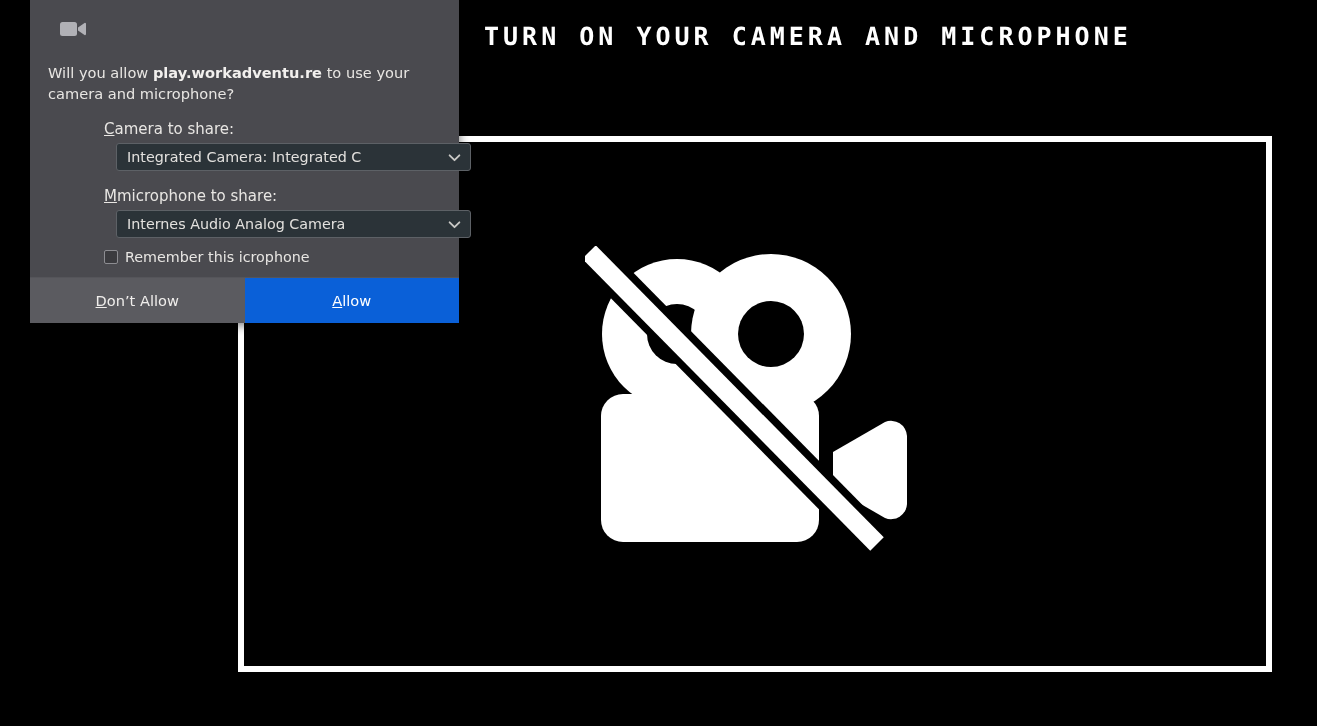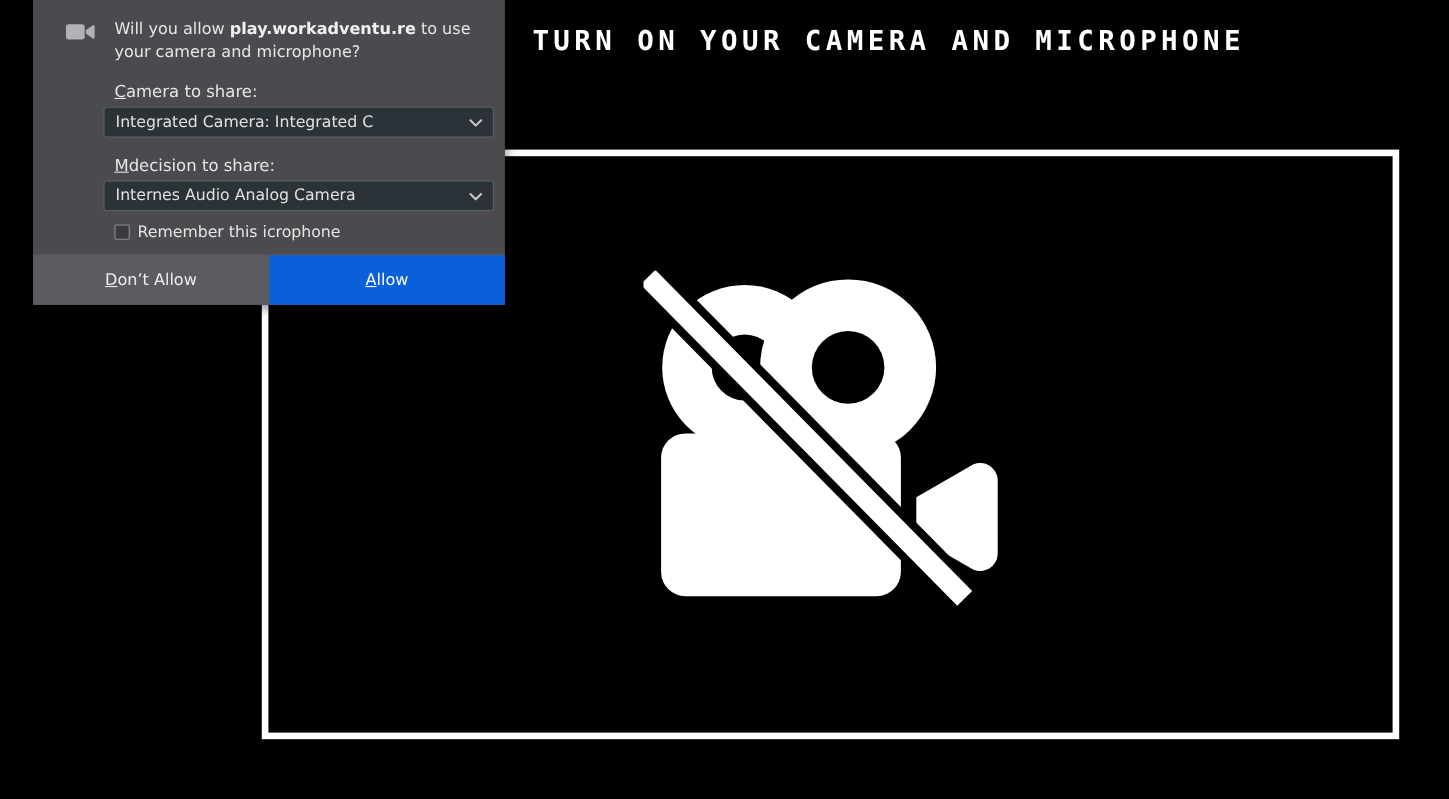--- a/index.html
+++ b/index.html
@@ -77,20 +77,21 @@
     position: relative;
     min-height: 205px;
     box-sizing: border-box;
   }
 
   .dialog-head {
     display: flex;
     align-items: flex-start;
     gap: 14px;
     padding-top: 5px;
+    flex-direction: column;
   }
 
   .camera-glyph {
     flex: 0 0 auto;
     width: 32px;
     height: 32px;
     margin-top: 0px;
     margin-left: 10px;
   }
 
@@ -109,21 +110,21 @@
 
   .field-label {
     margin: 17px 0 5px 58px;
     font-size: 15px;
     color: #e8e6e3;
     line-height: 17px;
   }
   .field-label .ak { text-decoration: underline; }
 
   .select-box {
-    margin-left: 48px;
+    margin-left: 70px;
     width: 355px;
     height: 28px;
     background: #2b3338;
     border: 1px solid #5d6166;
     border-radius: 3px;
     box-sizing: border-box;
     display: flex;
     align-items: center;
     justify-content: space-between;
     padding: 0 9px 0 10px;
@@ -232,21 +233,21 @@
 
     <div class="field-label"><span class="ak">C</span><span>amera to share:</span></div>
 
     <div class="select-box">
       <span class="select-value">Integrated Camera: Integrated C</span>
       <svg class="chev" viewBox="0 0 12 12" xmlns="http://www.w3.org/2000/svg">
         <path d="M1.5 4 L6 8.5 L10.5 4" fill="none" stroke="#d8d6d3" stroke-width="1.7" stroke-linecap="round" stroke-linejoin="round"></path>
       </svg>
     </div>
 
-    <div class="field-label"><span class="ak">M</span><span>decision to share:</span></div>
+    <div class="field-label"><span class="ak">M</span><span>microphone to share:</span></div>
 
     <div class="select-box">
       <span class="select-value">Internes Audio Analog Camera</span>
       <svg class="chev" viewBox="0 0 12 12" xmlns="http://www.w3.org/2000/svg">
         <path d="M1.5 4 L6 8.5 L10.5 4" fill="none" stroke="#d8d6d3" stroke-width="1.7" stroke-linecap="round" stroke-linejoin="round"></path>
       </svg>
     </div>
 
     <div class="remember-row">
       <span class="checkbox"></span>

